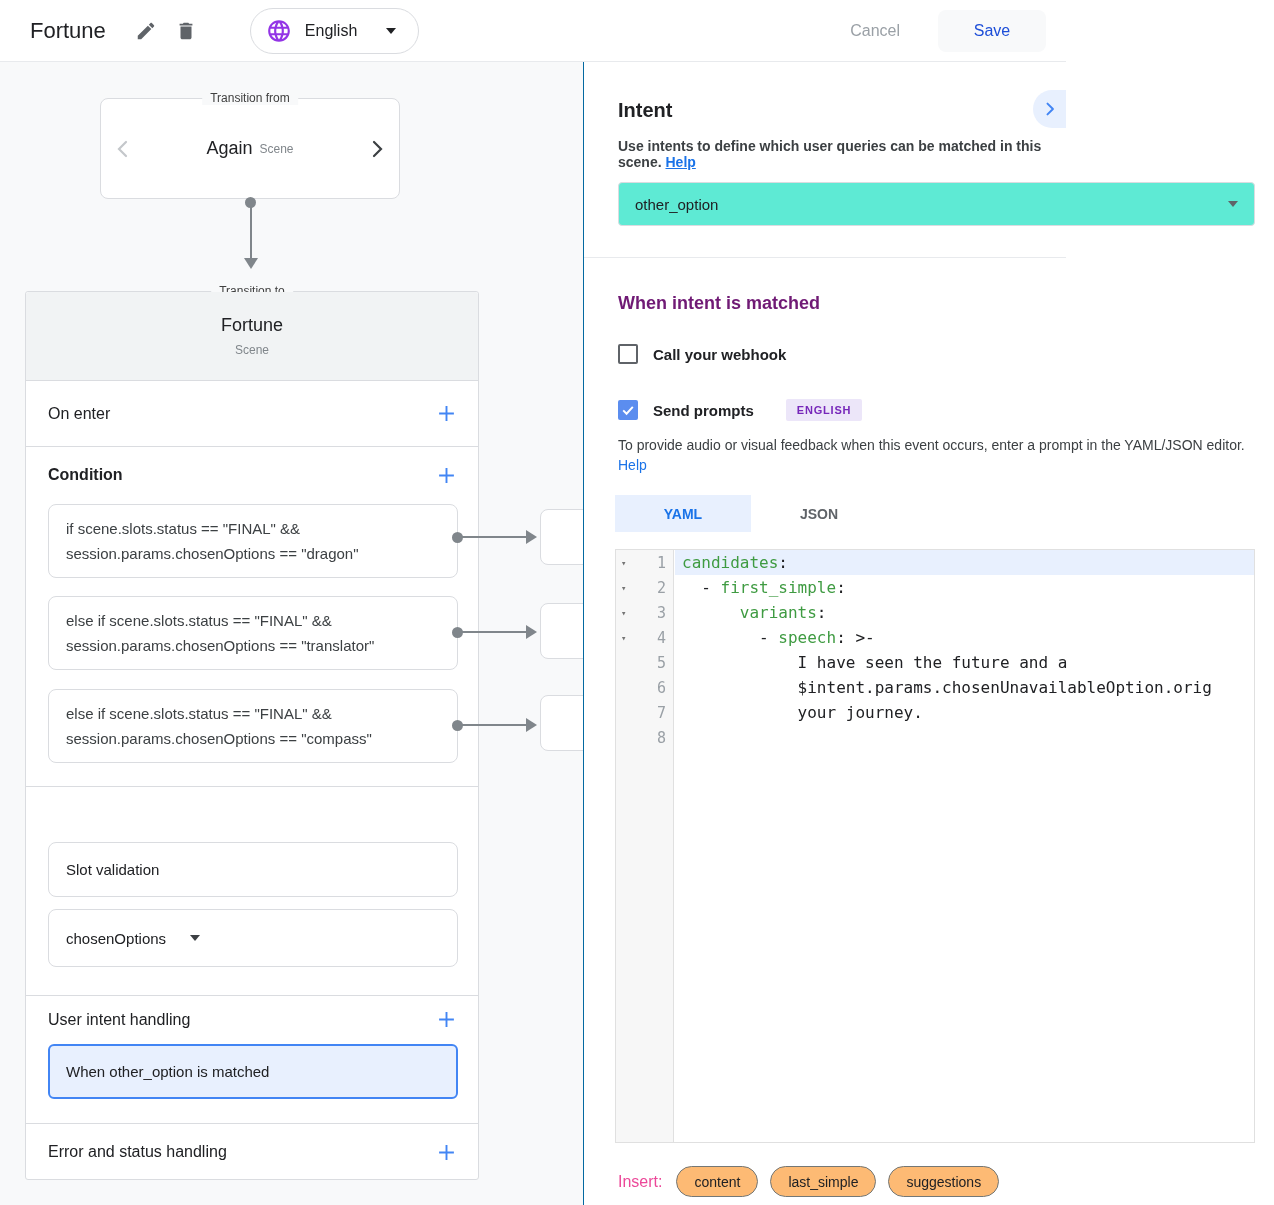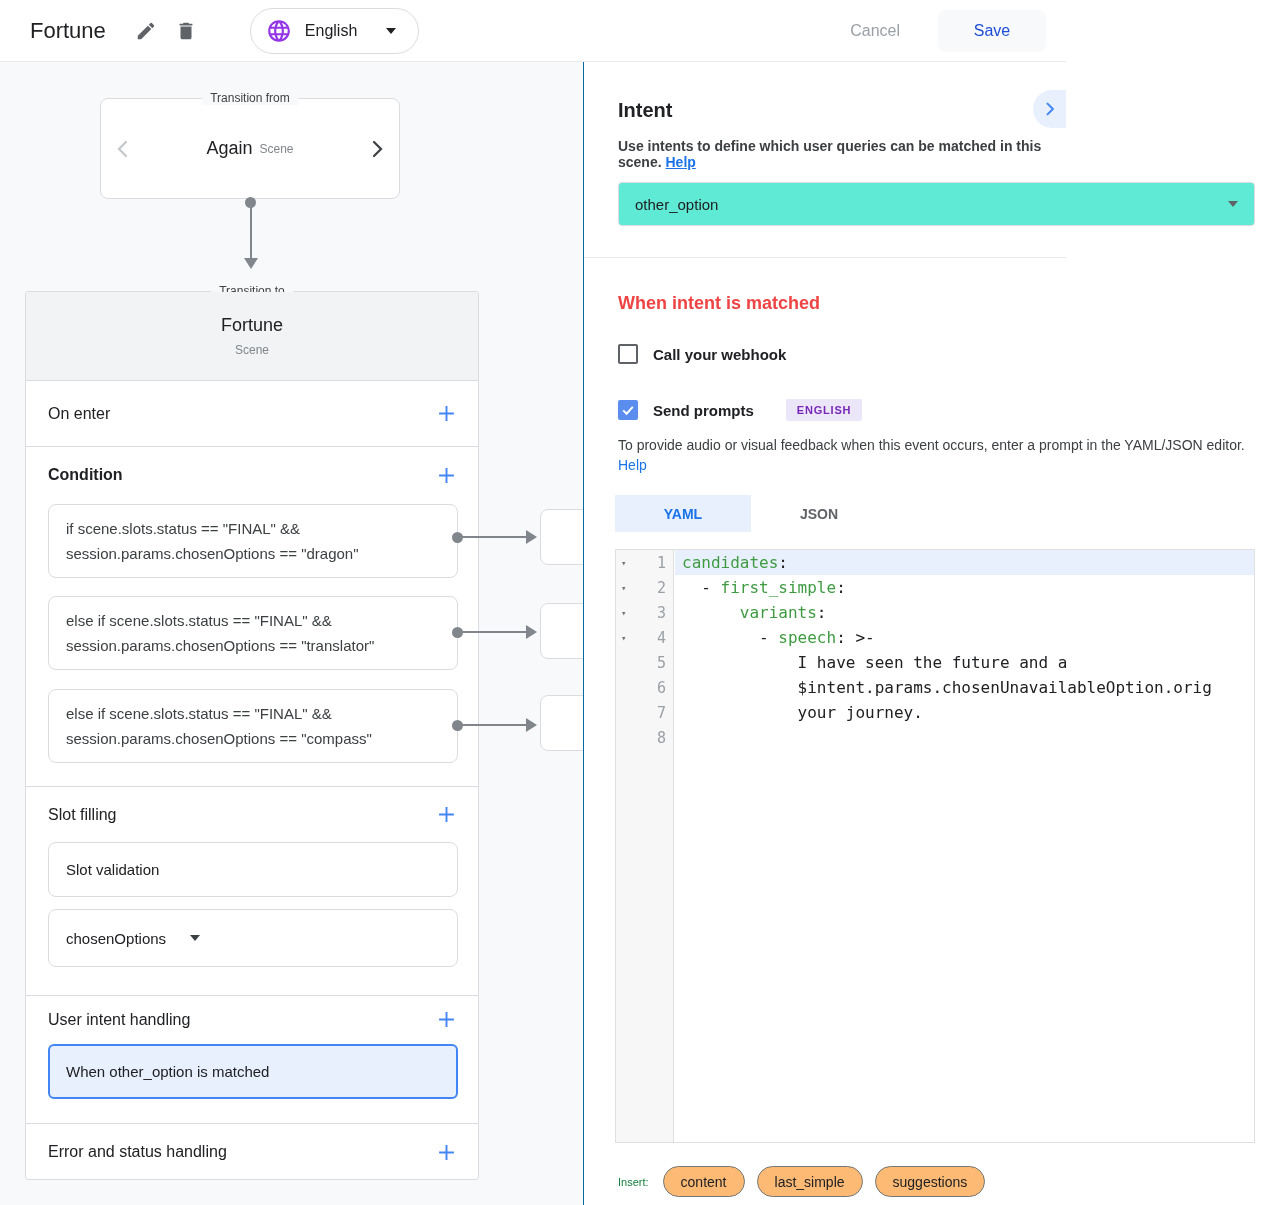--- a/index.html
+++ b/index.html
@@ -60,21 +60,21 @@
 
   
   .collapse-btn { position:absolute; right:0; top:28px; width:33px; height:38px; background:#e8f0fe; border:none; border-radius:19px 0 0 19px; cursor:pointer; display:flex; align-items:center; justify-content:center; }
   .p-title { position:absolute; left:34px; top:37px; font-size:20px; color:#202124; }
   .p-desc { position:absolute; left:34px; top:76px; font-size:14px; color:#3c4043;font-weight:bold; }
   .link { color:#1a73e8; text-decoration:underline; cursor:pointer; }
   .link.plain { text-decoration:none; }
   .dropdown { position:absolute; left:34px; top:120px; width:637px; height:44px; border:1px solid #dadce0; border-radius:4px; display:flex; align-items:center; padding:0 16px; font-size:15px; color:#202124; cursor:pointer; background:#5eead4;justify-content:flex-end; }
   .dropdown .dd-caret { margin-left:auto; width:0; height:0; border-left:5px solid transparent; border-right:5px solid transparent; border-top:6px solid #5f6368; }
   .p-div { position:absolute; left:0; right:0; top:195px; height:1px; background:#e8eaed; }
-  .m-title { position:absolute; left:34px; top:231px; font-size:18px; color:#ef4444; }
+  .m-title { position:absolute; left:34px; top:231px; font-size:18px; color:#701a75; }
   .check-row { position:absolute; left:34px; display:flex; align-items:center; gap:15px; cursor:pointer; }
   .checkbox { width:20px; height:20px; border:2px solid #5f6368; border-radius:2px; background:#fff; flex:none; }
   .checkbox.checked { border:none; background:#5b8def; display:flex; align-items:center; justify-content:center; }
   .check-label { font-size:15px; font-weight:700; color:#202124; }
   .lang-badge { margin-left:17px; background:#ece6f9; color:#7627ba; font-size:11px; font-weight:700; letter-spacing:0.8px; padding:5px 11px; border-radius:2px; }
   .m-desc { position:absolute; left:34px; top:373px; width:645px; font-size:14px; color:#3c4043; line-height:20px; }
 
   .tabs { position:absolute; left:31px; top:433px; display:flex; }
   .tab { width:136px; height:37px; display:flex; align-items:center; justify-content:center; font-size:14px; font-weight:700; color:#5f6368; cursor:pointer; background:transparent; border:none; font-family:inherit; }
   .tab.active { background:#e8f0fe; color:#1a73e8; }
@@ -83,21 +83,21 @@
   .gutter-bg { position:absolute; left:0; top:0; bottom:0; width:58px; background:#f7f7f7; border-right:1px solid #e0e0e0; }
   .crow { position:relative; height:25px; display:flex; }
   .gcell { width:59px; flex:none; position:relative; display:flex; align-items:center; justify-content:flex-end; padding-right:9px; }
   .fold { position:absolute; left:5px; top:50%; transform:translateY(-50%); font-size:9px; color:#757575; }
   .lnum { font-size:15px; color:#9aa0a6; }
   .ccode { flex:1; white-space:pre; overflow:hidden; font-size:16px; line-height:25px; padding-left:7px; color:#202124; }
   .crow.hl .ccode { background:#e8f0fe; }
   .ccode .k { color:#3f9b42; }
 
   .insert-row { position:absolute; left:34px; top:1104px; display:flex; align-items:center; gap:12px; }
-  .insert-label { font-size:11px; color:#15803d; margin-right:2px; }
+  .insert-label { font-size:16px; color:#ec4899; margin-right:2px; }
   .chip { height:31px; border:1px solid #747775; border-radius:16px; background:#fdba74; padding:0 17px; font-size:14px; color:#202124; cursor:pointer; font-family:inherit; display:flex; align-items:center; }
 </style>
 </head>
 <body>
 
 <div class="app">
 
   <header class="topbar">
     <div class="scene-title">Fortune</div>
     <button class="icon-btn">
@@ -195,30 +195,20 @@
         <div class="cond-card" style="top:304px">
           <div>else if scene.slots.status == "FINAL" &amp;&amp;</div>
           <div>session.params.chosenOptions == "translator"</div>
         </div>
         <div class="cond-card" style="top:397px">
           <div>else if scene.slots.status == "FINAL" &amp;&amp;</div>
           <div>session.params.chosenOptions == "compass"</div>
         </div>
         <div class="hdiv" style="top:494px"></div>
 
-        <div class="sec-row" style="top:495px;height:55px;">
-          <span class="sec-label">Slot filling</span>
-          <button class="plus-btn">
-            <span style="display:flex">
-                <svg width="19" height="19" viewBox="0 0 18 18">
-                  <path d="M9 2v14M2 9h14" stroke="#4285f4" stroke-width="1.8" fill="none"></path>
-                </svg>
-              </span>
-          </button>
-        </div>
         <div class="slot-card" style="top:550px;height:55px;">
           <span>Slot validation</span>
         </div>
         <div class="slot-card" style="top:617px;height:58px;">
           <span>chosenOptions</span>
           <span class="slot-caret"></span>
         </div>
         <div class="hdiv" style="top:703px"></div>
 
         <div class="sec-row" style="top:703px;height:49px;">

